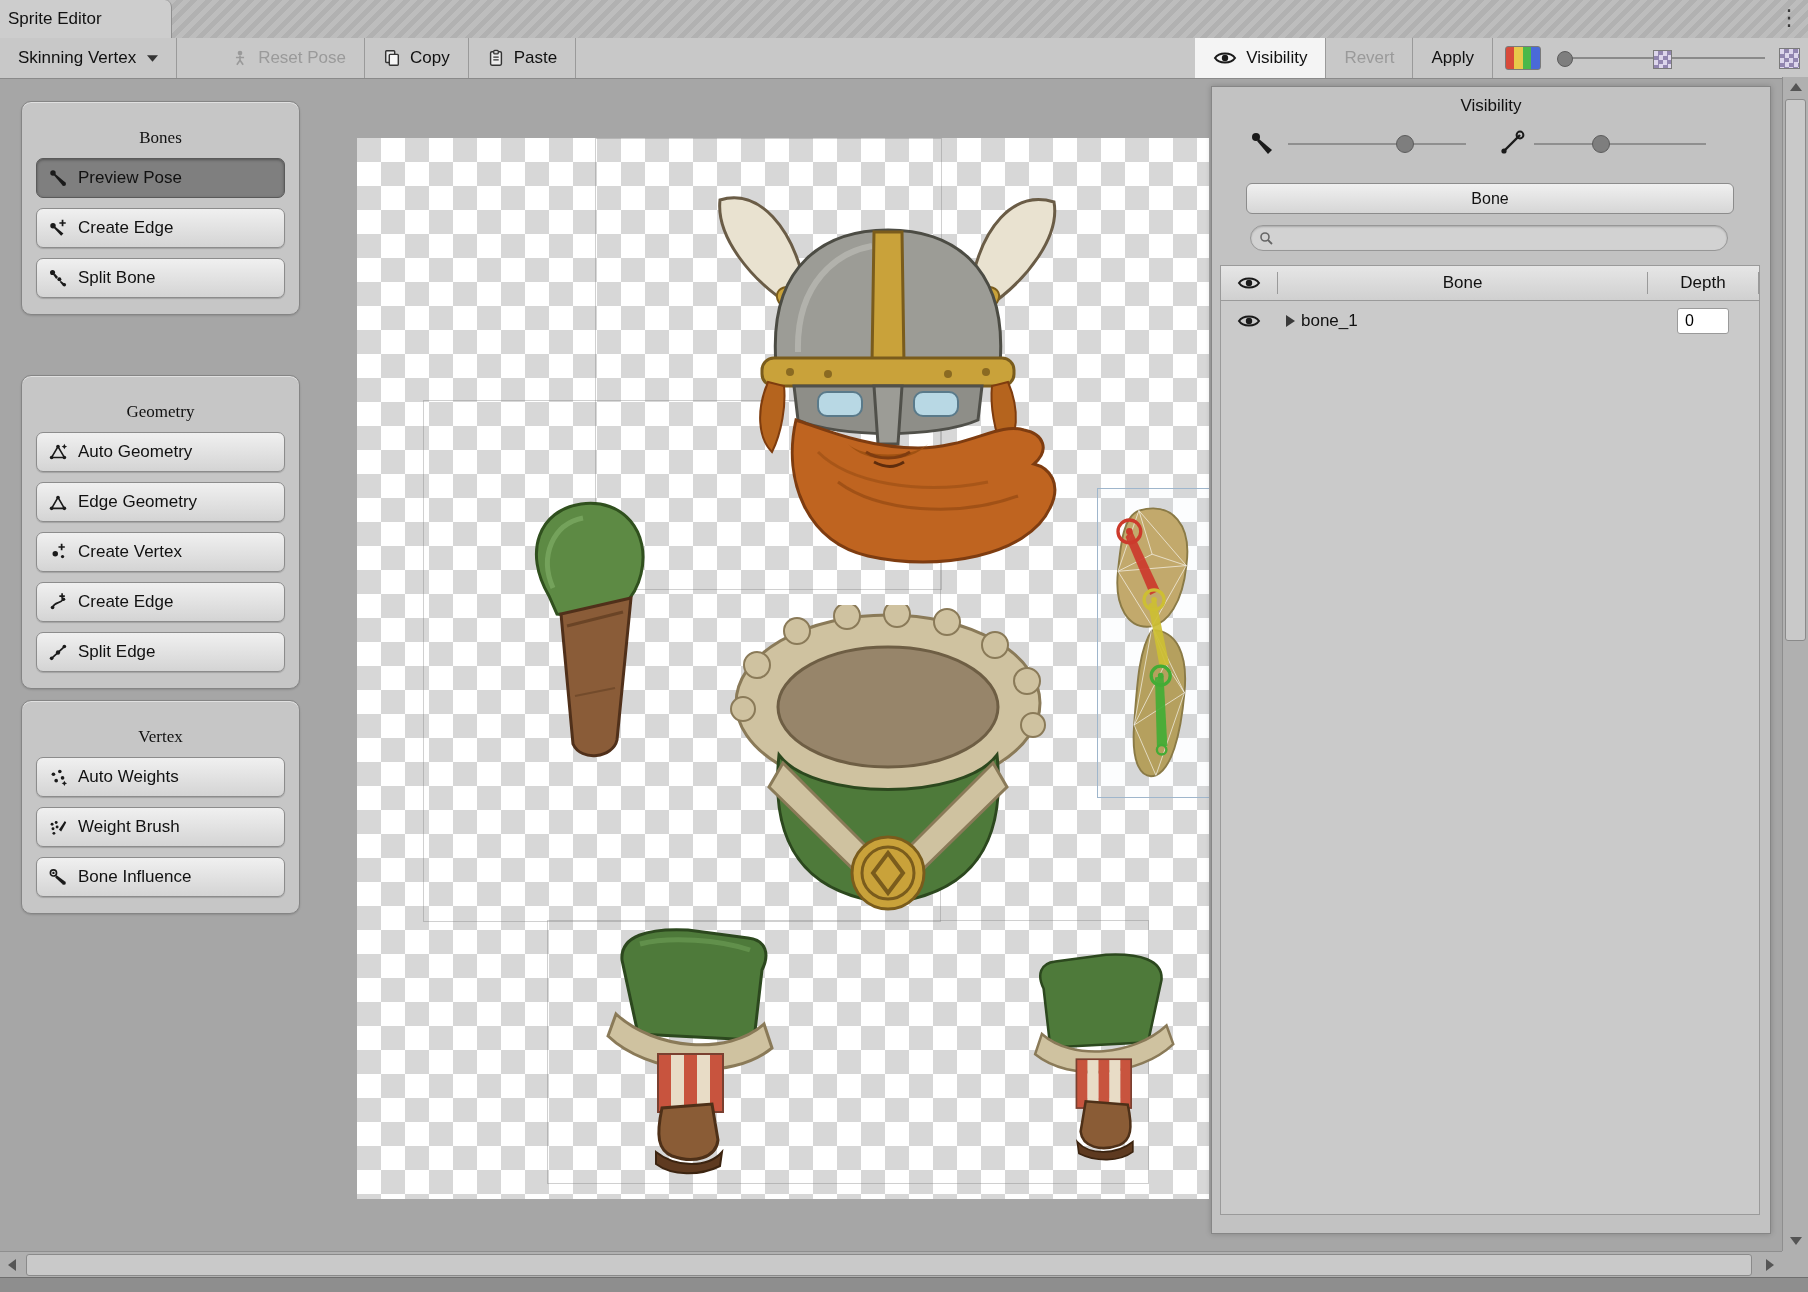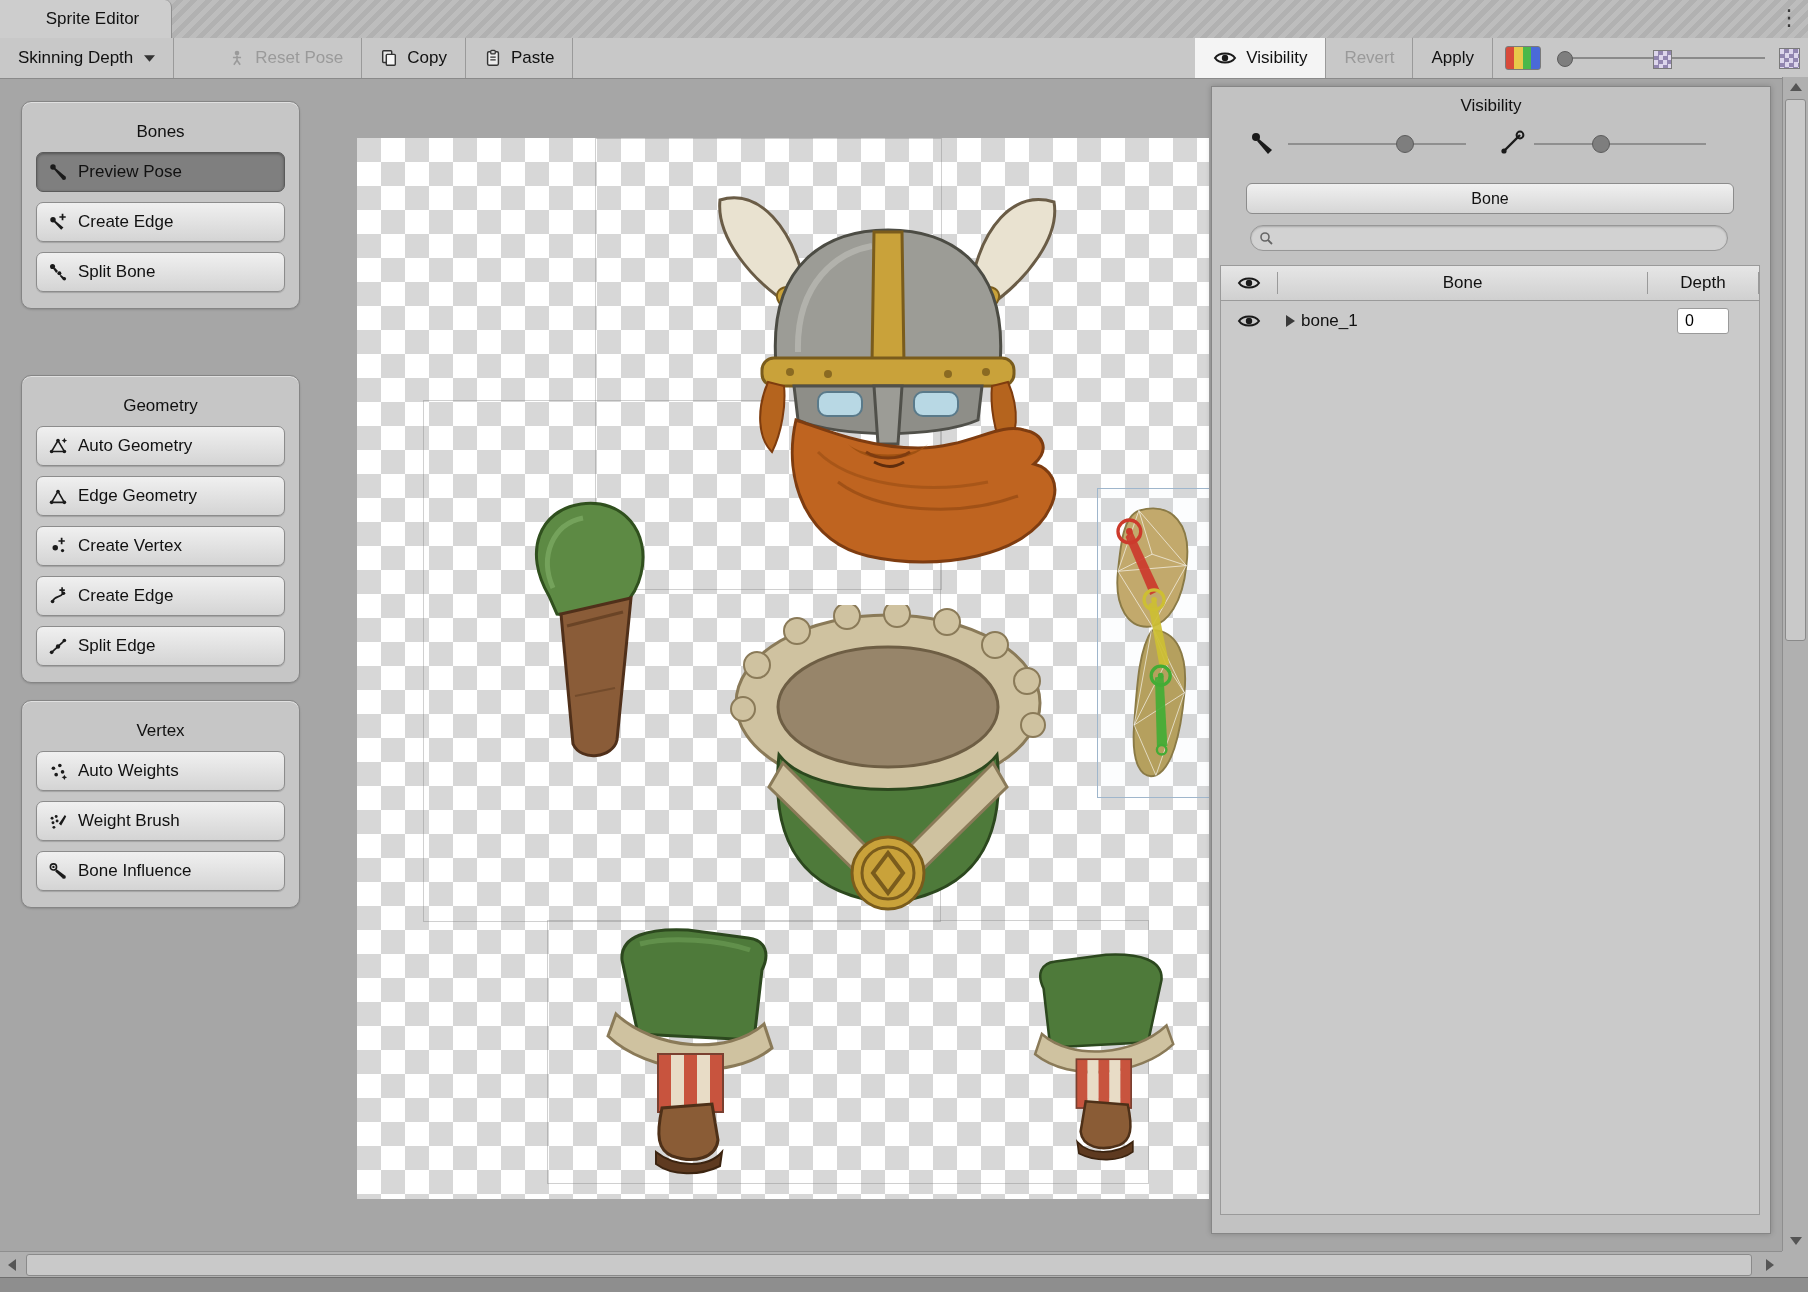--- a/index.html
+++ b/index.html
@@ -6,21 +6,21 @@
   .app{position:relative;width:1808px;height:1292px;background:#a6a6a6;
        font-family:"Liberation Sans",sans-serif;overflow:hidden;color:#111;
        -webkit-font-smoothing:antialiased;}
 
   
   .titlebar{position:absolute;left:0;top:0;right:0;height:38px;
     background:repeating-linear-gradient(135deg,#bdbdbd 0 5px,#b1b1b1 5px 10px);
     border-bottom:1px solid #8a8a8a;}
   .tab{position:absolute;left:0;top:0;width:172px;height:38px;background:#cdcdcd;
     border-right:1px solid #8f8f8f;border-top-right-radius:7px;display:flex;align-items:center;
-    padding-left:14px;font-size:17px;box-sizing:border-box;justify-content:center;}
+    padding-left:8px;font-size:17px;box-sizing:border-box;}
   .kebab{position:absolute;right:8px;top:5px;font-size:22px;color:#3a3a3a;line-height:26px;}
 
   
   .toolbar{position:absolute;left:0;top:38px;right:0;height:40px;background:#c8c8c8;
     border-bottom:1px solid #8a8a8a;display:flex;align-items:stretch;}
   .tsep{width:1px;background:#9a9a9a;}
   .tbtn{display:flex;align-items:center;gap:9px;padding:0 18px;font-size:17px;cursor:default;}
   .tbtn.disabled{color:#9a9a9a;}
   .caret{margin-left:2px;}
   .spacer{flex:1;}
@@ -33,21 +33,21 @@
     background:#7e7e7e;border:1px solid #5c5c5c;}
   .checker{background:conic-gradient(#9286b0 25%,#ddd6ec 0 50%,#9286b0 0 75%,#ddd6ec 0);
     background-size:9px 9px;border:1px solid #7a7a7a;}
   .tslider .mid-swatch{position:absolute;left:100px;top:4px;width:17px;height:17px;}
   .end-swatch{width:19px;height:19px;align-self:center;margin:0 8px 0 2px;}
 
   
   .group{position:absolute;left:21px;width:279px;background:#c6c6c6;border:1px solid #858585;
     border-radius:10px;padding:8px 14px 6px;box-sizing:border-box;
     box-shadow:inset 0 1px 0 rgba(255,255,255,.45),0 1px 2px rgba(0,0,0,.15);}
-  .group-title{text-align:center;font-size:17px;margin:12px 0 10px;}
+  .group-title{text-align:center;font-size:17px;margin:18px 0 10px;font-family:Liberation Serif, serif;}
   .tool-btn{display:flex;align-items:center;gap:9px;height:38px;margin-bottom:10px;
     background:linear-gradient(#f0f0f0,#d4d4d4);border:1px solid #8c8c8c;border-radius:7px;
     padding:0 10px;font-size:17px;box-shadow:0 1px 1px rgba(0,0,0,.18);}
   .tool-btn.selected{background:#7f7f7f;border-color:#5a5a5a;box-shadow:inset 0 1px 3px rgba(0,0,0,.35);align-items:center;}
   .tb-icon{width:22px;height:22px;display:flex;align-items:center;justify-content:center;flex:0 0 22px;}
   .tb-icon svg{width:20px;height:20px;}
 
   
   .canvas{position:absolute;left:357px;top:138px;width:852px;height:1061px;
     background:conic-gradient(#ffffff 25%,#d7d7d7 0 50%,#ffffff 0 75%,#d7d7d7 0);
@@ -116,21 +116,21 @@
 
   <div class="titlebar">
     <div class="tab">
       <span>Sprite Editor</span>
     </div>
     <div class="kebab">⋮</div>
   </div>
 
   <div class="toolbar">
     <div class="tbtn">
-      <span>Skinning Depth</span>
+      <span>Skinning Vertex</span>
       <svg class="caret" width="11" height="7" viewBox="0 0 10 6">
           <path d="M0 0 L10 0 L5 6 Z" fill="#333"></path>
         </svg>
     </div>
     <div class="tsep"></div>
     <div style="width:36px"></div>
     <div class="tbtn disabled">
       <svg width="18" height="18" viewBox="0 0 20 20">
           <circle cx="10" cy="4.5" r="2.6" fill="#9a9a9a"></circle>
           <path d="M10 7.5 v5 M5.5 9.5 h9 M10 12.5 l-3.5 5 M10 12.5 l3.5 5" stroke="#9a9a9a" stroke-width="1.8" fill="none"></path>

